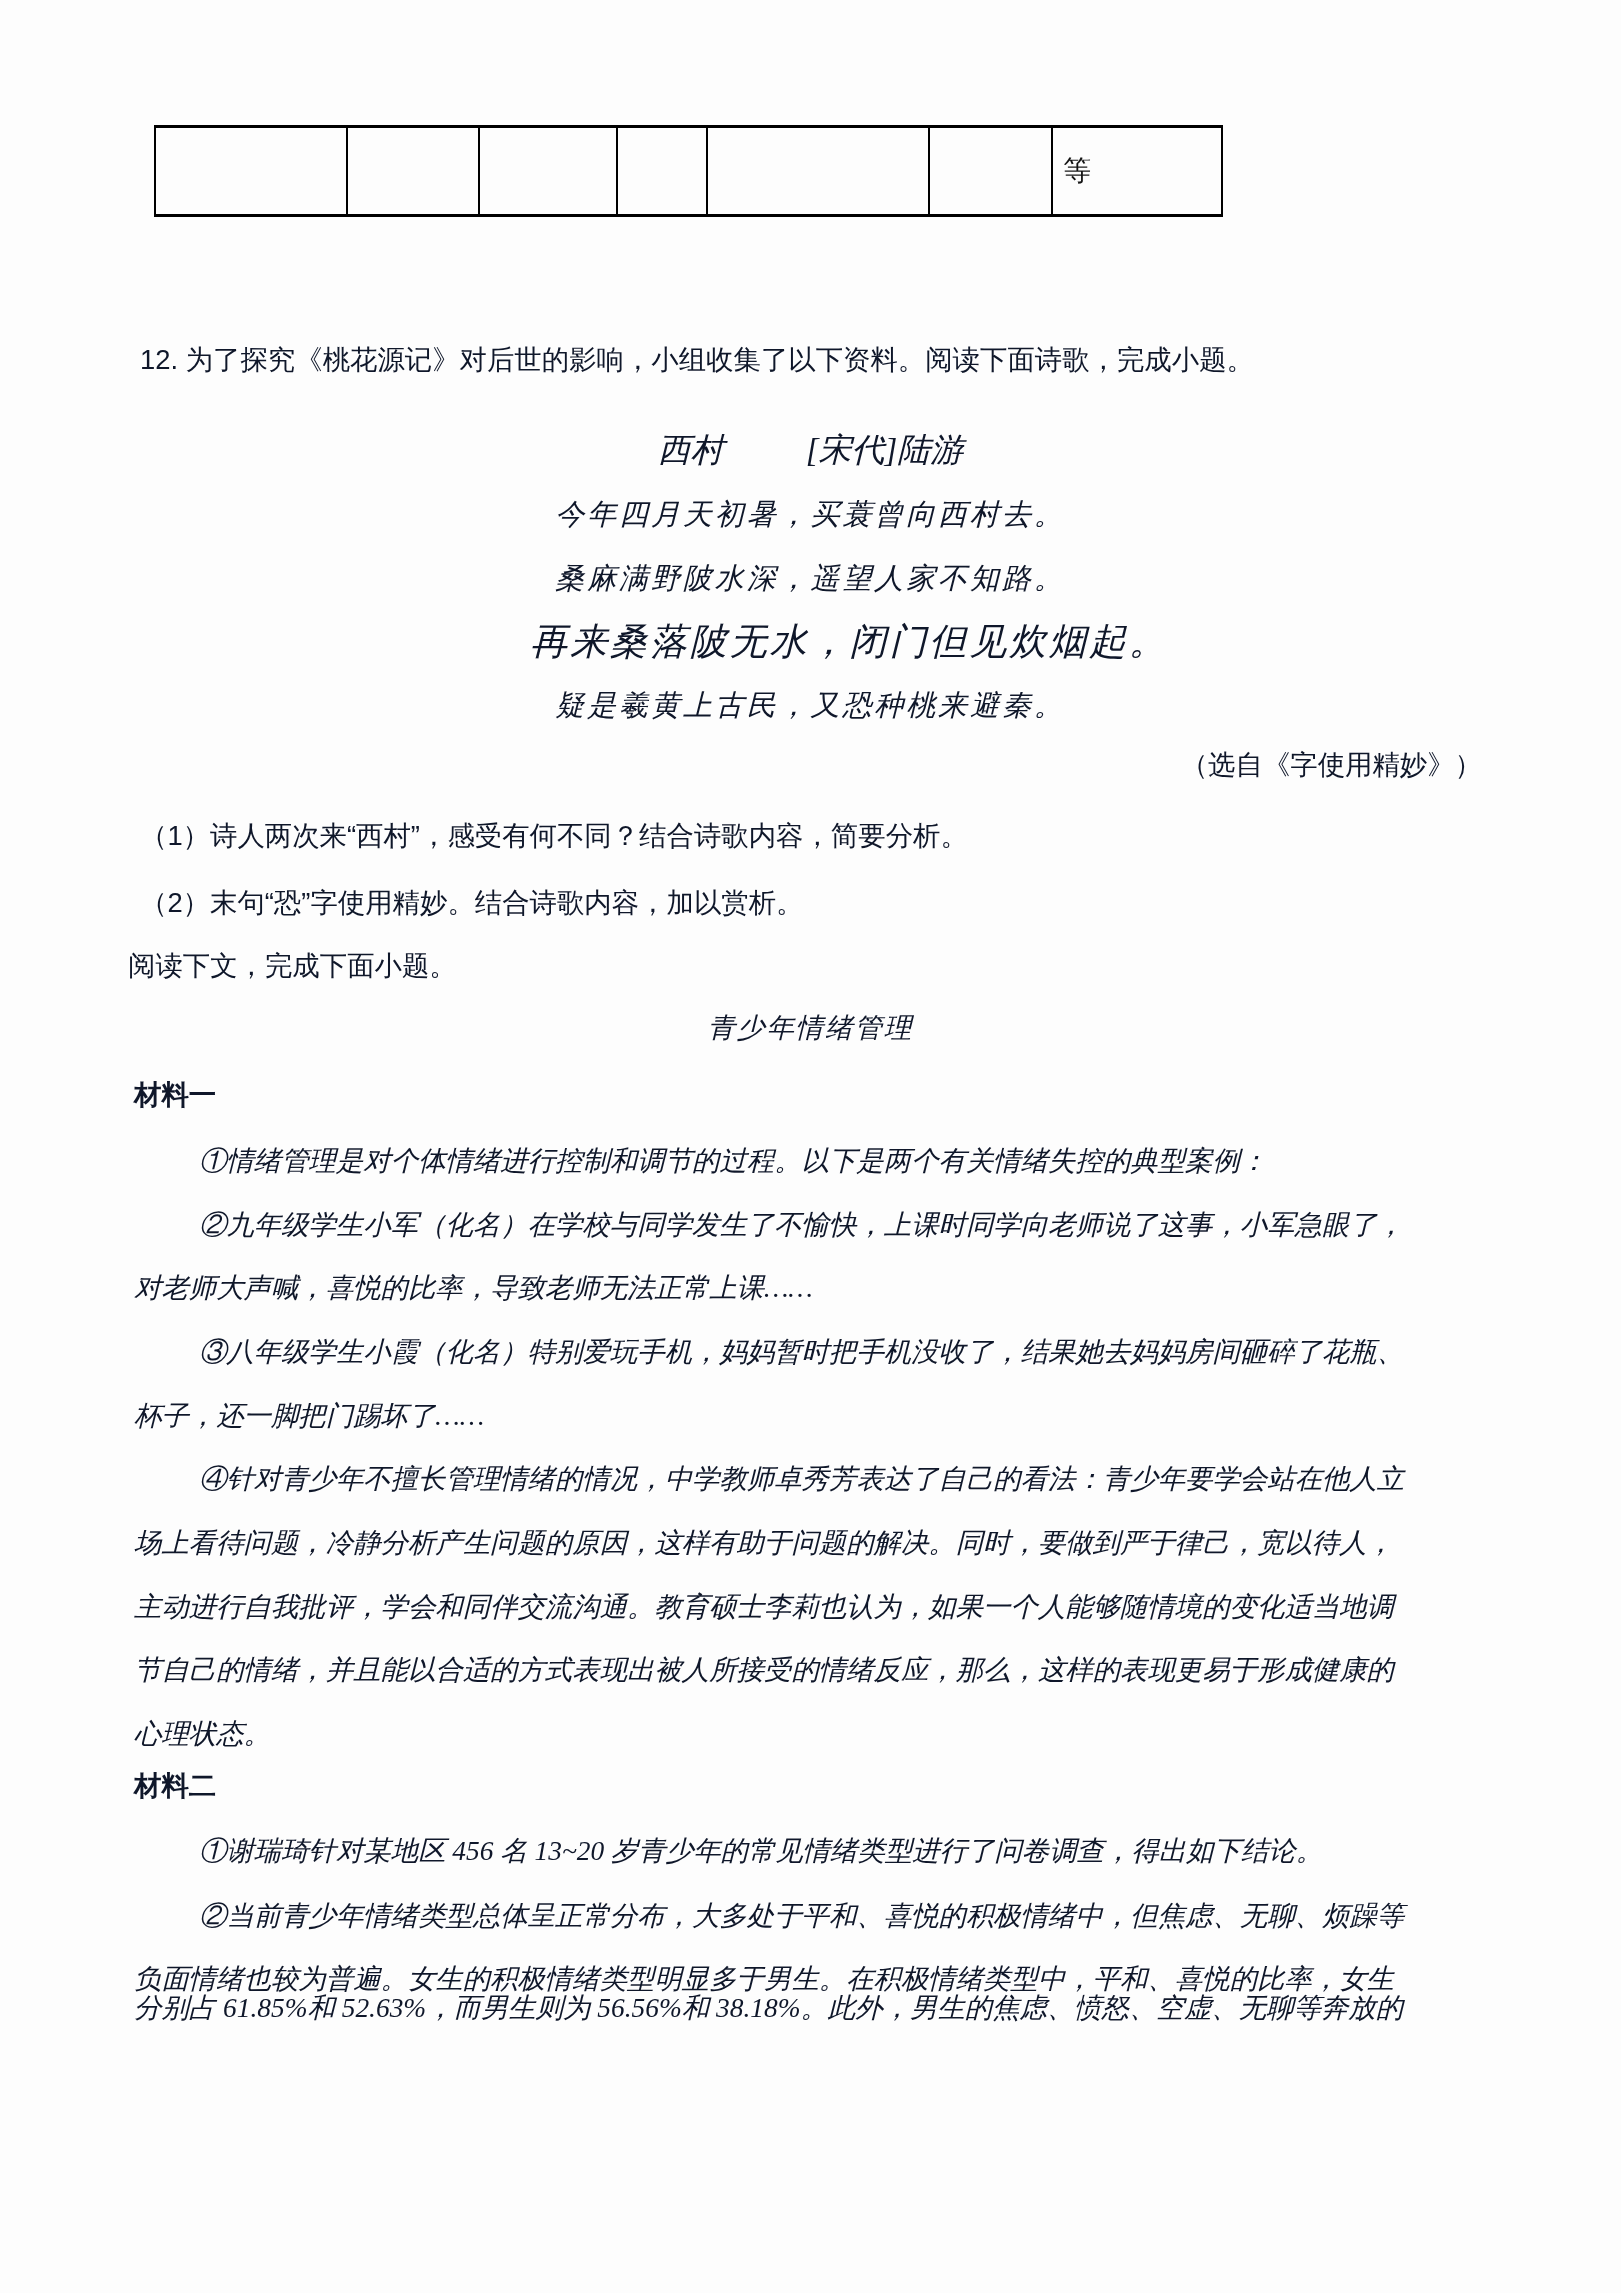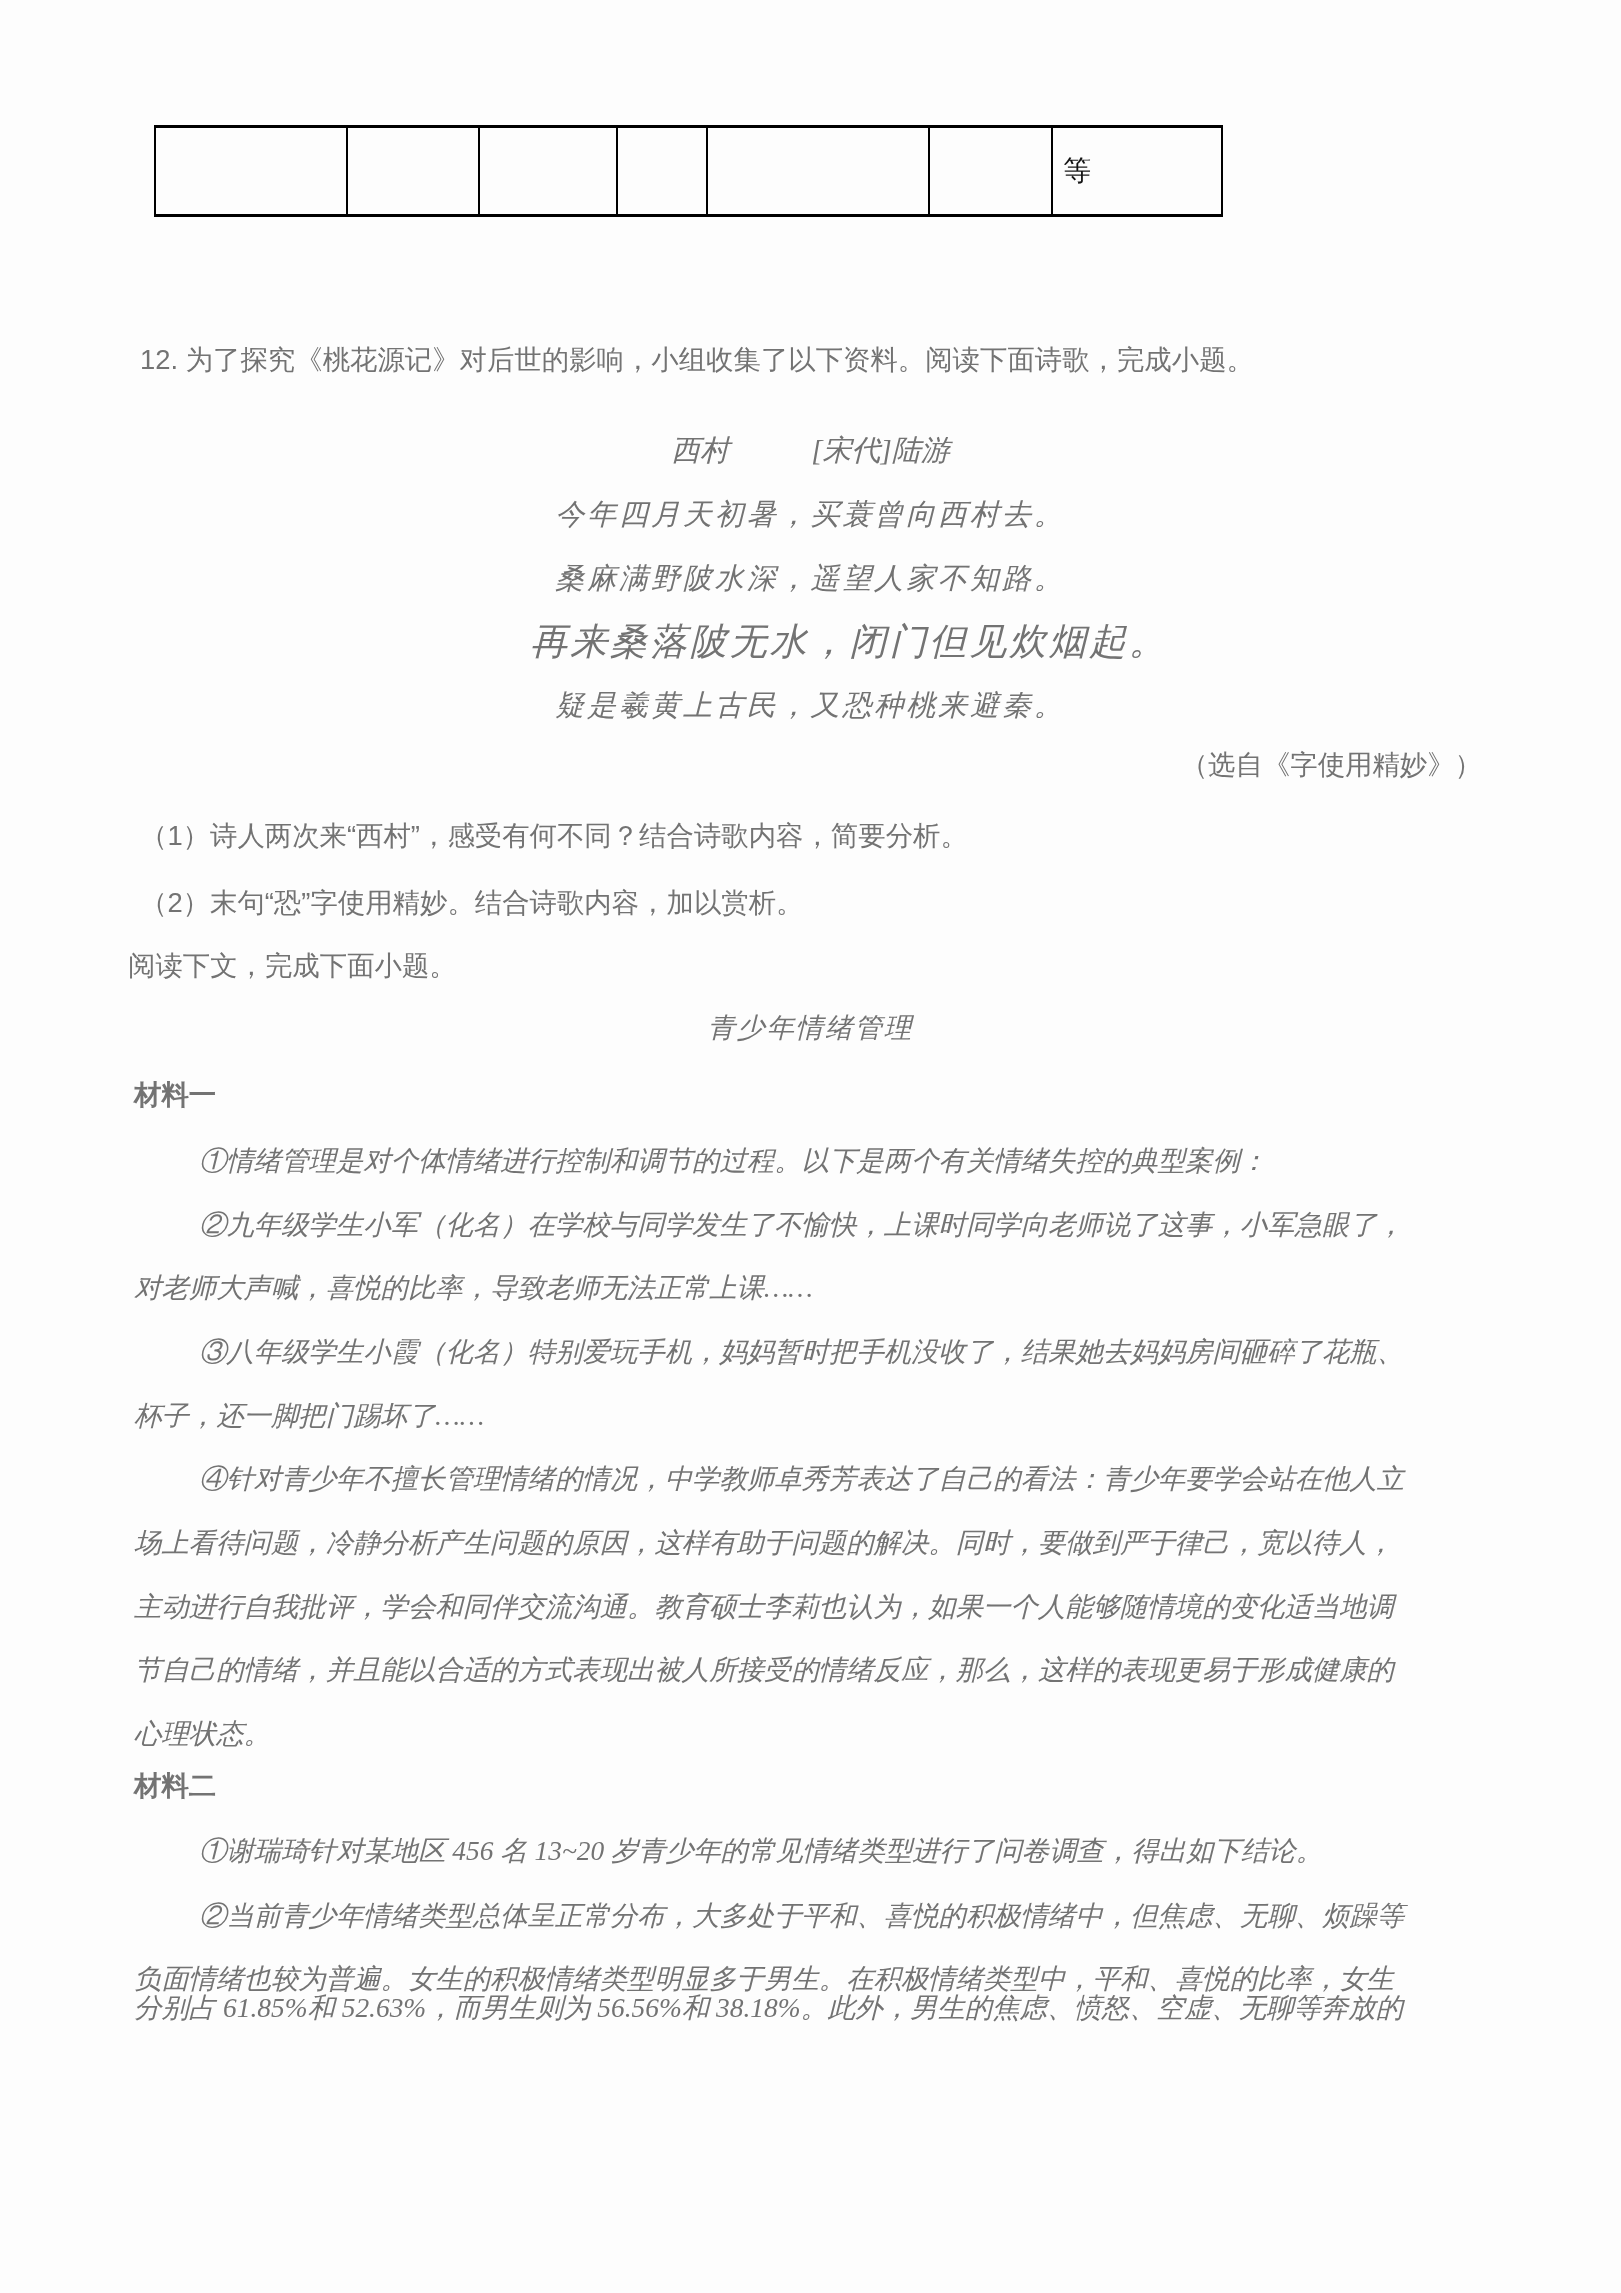--- a/index.html
+++ b/index.html
@@ -8,21 +8,21 @@
     width:1621px;height:2294px;
     background:#fdfdfd;
     overflow:hidden;
     color:#141414;
   }
   .line{
     position:absolute;
     white-space:nowrap;
     font-size:27.4px;
     line-height:33px;
-    color:#737373;
+    color:#0f172a;
   }
   .sans{font-family:"Liberation Sans","DejaVu Sans",sans-serif;}
   .kai{font-family:"Liberation Serif","DejaVu Serif",serif;font-style:italic;}
   .bold{font-weight:bold;}
   .centered{left:0;width:1621px;text-align:center;}
   .indent{text-indent:65px;}
   
   .grid-table{
     position:absolute;top:125px;left:154px;
     width:1069px;height:92px;
@@ -56,21 +56,21 @@
     <div class="grid-cell" style="width:132px"></div>
     <div class="grid-cell" style="width:138px"></div>
     <div class="grid-cell" style="width:91px"></div>
     <div class="grid-cell" style="width:222px"></div>
     <div class="grid-cell" style="width:124px"></div>
     <div class="grid-cell" style="width:168px">等</div>
   </div>
 
   <div class="line sans" style="top:343px;left:140px;">12. 为了探究《桃花源记》对后世的影响，小组收集了以下资料。阅读下面诗歌，完成小题。</div>
 
-  <div class="line kai centered" style="top:434px;font-size:29px;">
+  <div class="line kai centered" style="top:434px;font-size:33px;">
     <span>西村</span><span class="poem-title-gap"></span><span>[宋代]陆游</span>
   </div>
 
   <div class="line kai centered" style="top:498px;font-size:29px;letter-spacing:2.9px;">今年四月天初暑，买蓑曾向西村去。</div>
   <div class="line kai centered" style="top:562px;font-size:29px;letter-spacing:2.9px;">桑麻满野陂水深，遥望人家不知路。</div>
   <div class="line kai centered" style="top:625px;font-size:37px;letter-spacing:2.9px;padding-left:39px;">再来桑落陂无水，闭门但见炊烟起。</div>
   <div class="line kai centered" style="top:689px;font-size:29px;letter-spacing:2.9px;">疑是羲黄上古民，又恐种桃来避秦。</div>
 
   <div class="line sans right-aligned" style="top:748px;">（选自《字使用精妙》）</div>
 

